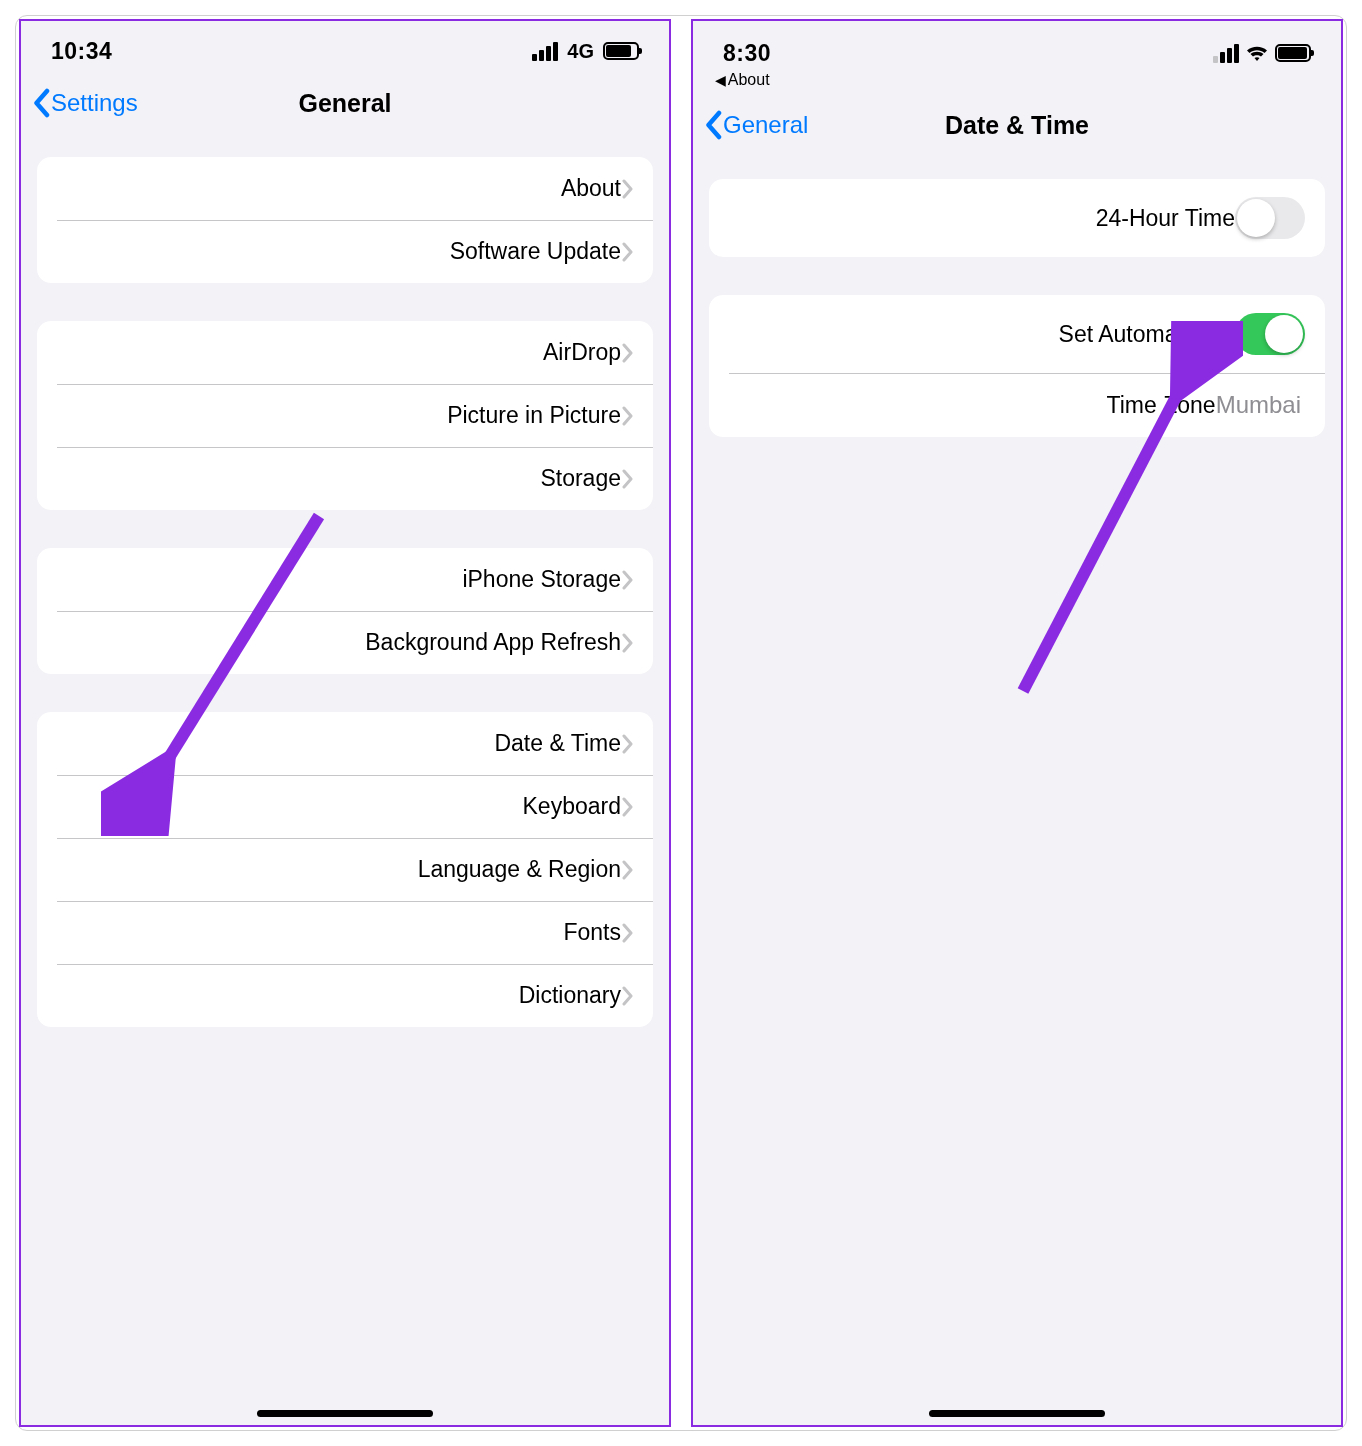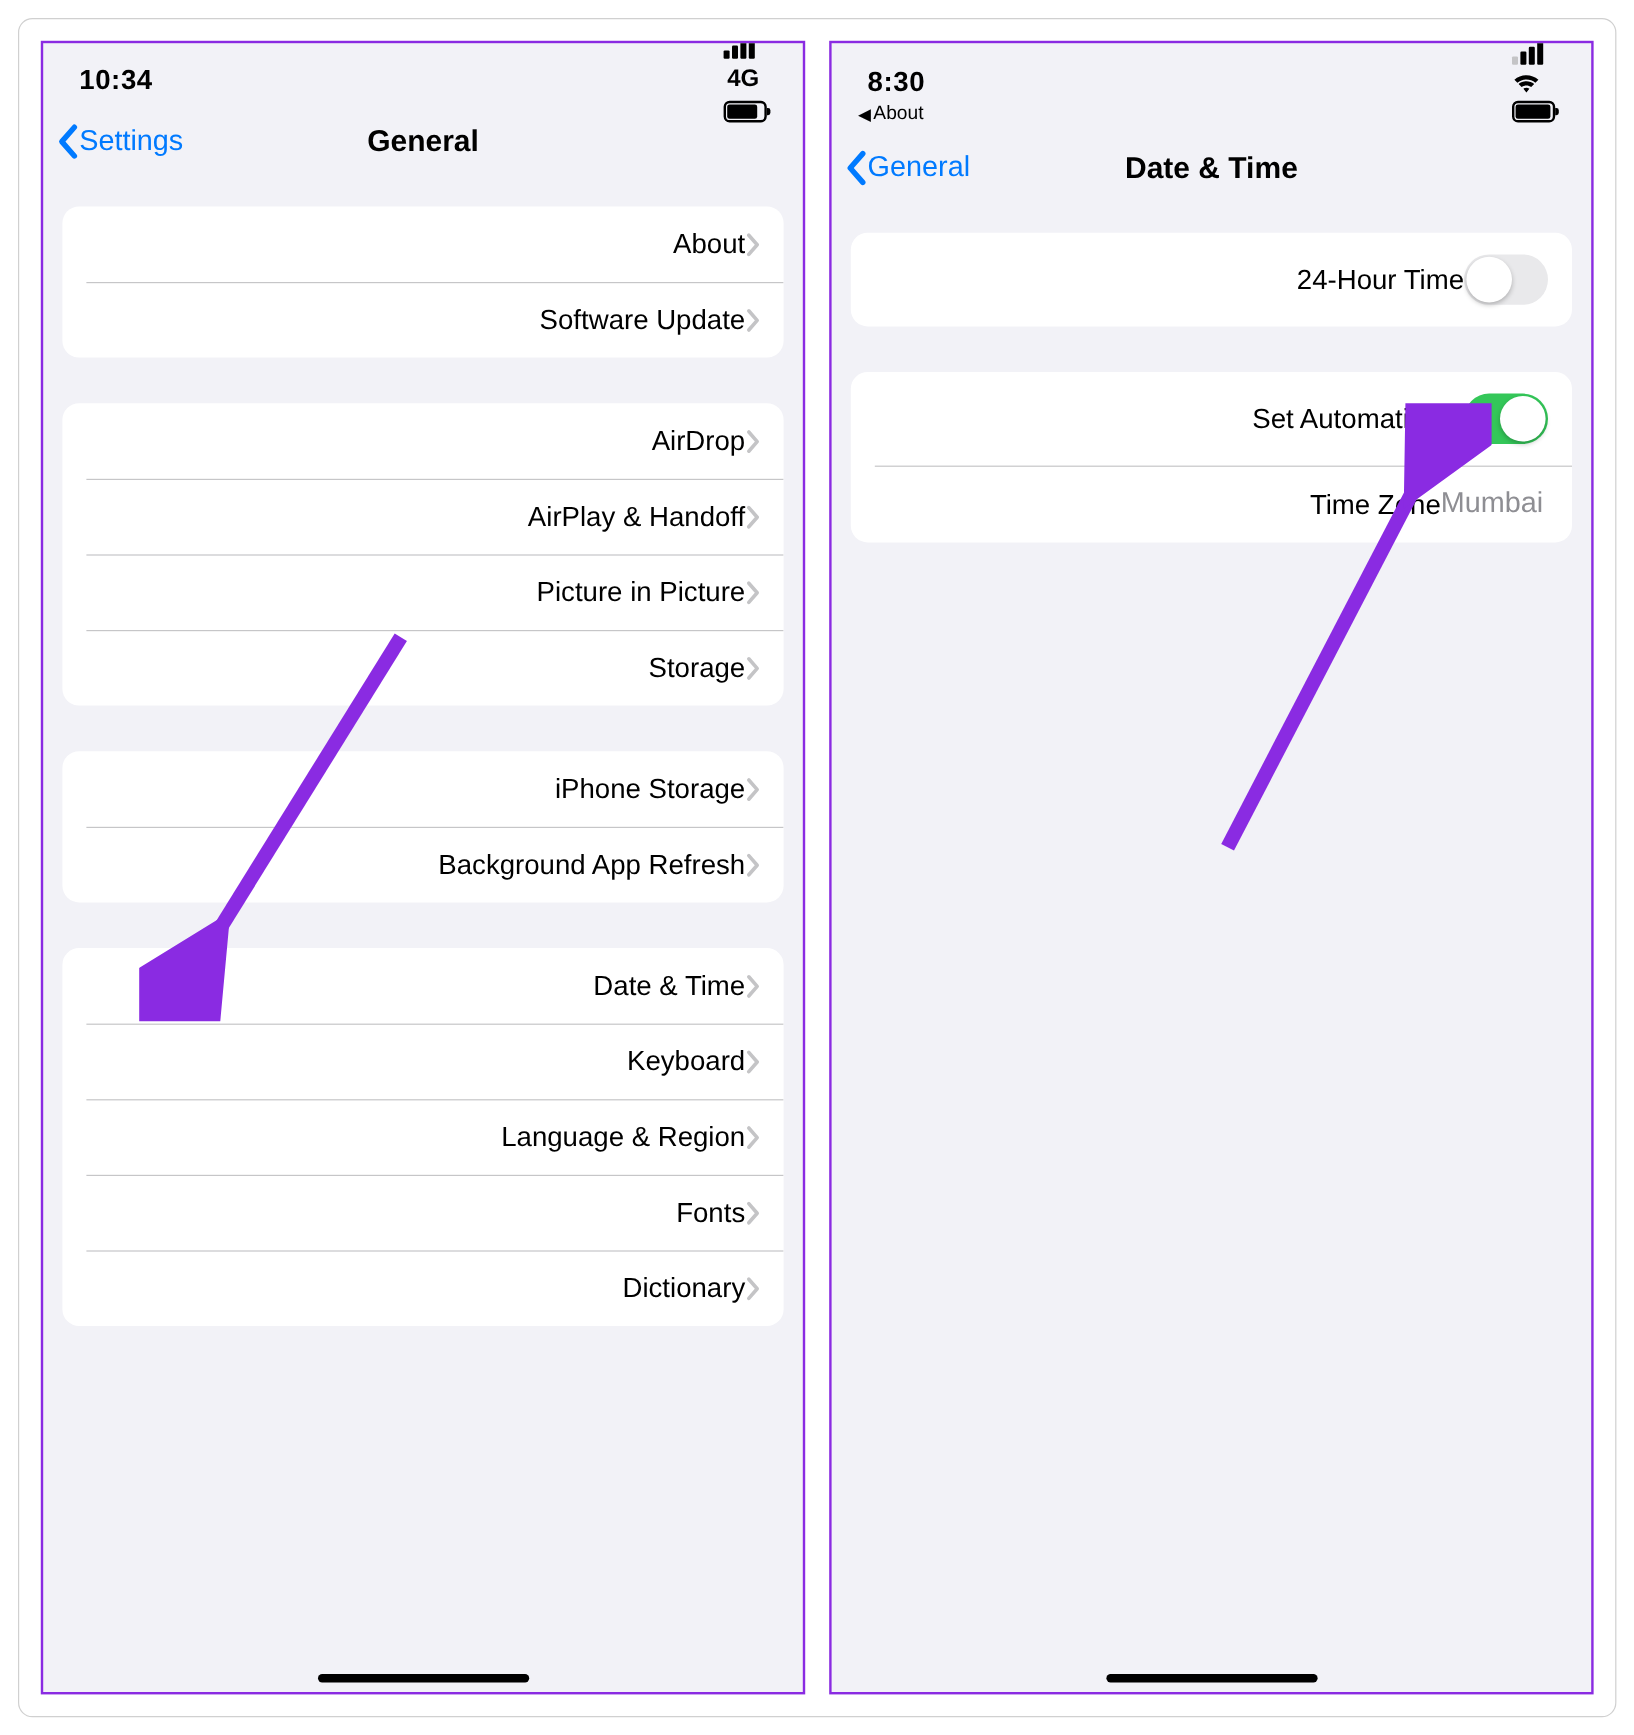--- a/index.html
+++ b/index.html
@@ -6,21 +6,21 @@
     body {
       font-family:-apple-system, "Helvetica Neue", Helvetica, Arial, sans-serif;
       background:#fff;
       width:1362px; height:1446px;
       padding:15px;
     }
     .outer-card {
       width:100%; height:100%;
       border:1px solid #d0d0d0;
       border-radius:12px;
-      padding:18px;
+      padding:3px;
       display:flex;
       gap:20px;
     }
     .phone {
       flex:1;
       position:relative;
       border:2px solid #8a2be2;
       background:#f2f2f7;
       overflow:hidden;
       display:flex;
@@ -28,21 +28,21 @@
     }
     
     .status-bar {
       display:flex;
       justify-content:space-between;
       align-items:center;
       padding:14px 30px 4px;
       height:50px;
     }
     .status-time { font-size:23px; font-weight:700; letter-spacing:0.5px; }
-    .status-right { display:flex; align-items:flex-start; gap:6px; font-size:20px; font-weight:600;flex-direction:column; }
+    .status-right { display:flex; align-items:center; gap:6px; font-size:20px; font-weight:600; }
     .signal-bars { display:flex; align-items:flex-end; gap:2px; }
     .signal-bars span { width:5px; background:#000; border-radius:1px; }
     .signal-bars .b1{height:7px} .signal-bars .b2{height:11px} .signal-bars .b3{height:15px} .signal-bars .b4{height:19px}
     .net-label { font-size:20px; font-weight:600; margin-left:3px; margin-right:3px; }
     .battery-icon { width:36px; height:18px; border:2px solid #000; border-radius:5px; position:relative; }
     .battery-icon::after { content:""; position:absolute; right:-5px; top:4px; width:3px; height:6px; background:#000; border-radius:0 2px 2px 0; }
     .battery-fill { position:absolute; left:1px; top:1px; bottom:1px; background:#000; border-radius:2px; }
     .wifi-icon { width:24px; height:18px; position:relative; }
     .wifi-icon svg{display:block}
     .back-to-text { font-size:16px; color:#000; padding:0 22px 4px; display:flex; align-items:center; gap:2px; }
@@ -146,28 +146,20 @@
               <svg width="12" height="20" viewBox="0 0 12 20">
                 <path d="M3 2 L10 10 L3 18" stroke="#c4c4c6" stroke-width="3" fill="none" stroke-linecap="round" stroke-linejoin="round"></path>
               </svg>
             </span>
         </div>
       </div>
 
       <div class="group">
         <div class="row">
           <span class="row-label">AirDrop</span>
-          <span class="disclosure">
-              <svg width="12" height="20" viewBox="0 0 12 20">
-                <path d="M3 2 L10 10 L3 18" stroke="#c4c4c6" stroke-width="3" fill="none" stroke-linecap="round" stroke-linejoin="round"></path>
-              </svg>
-            </span>
-        </div>
-        <div class="row">
-          <span class="row-label">AirPlay &amp; Handoff</span>
           <span class="disclosure">
               <svg width="12" height="20" viewBox="0 0 12 20">
                 <path d="M3 2 L10 10 L3 18" stroke="#c4c4c6" stroke-width="3" fill="none" stroke-linecap="round" stroke-linejoin="round"></path>
               </svg>
             </span>
         </div>
         <div class="row">
           <span class="row-label">Picture in Picture</span>
           <span class="disclosure">
               <svg width="12" height="20" viewBox="0 0 12 20">

